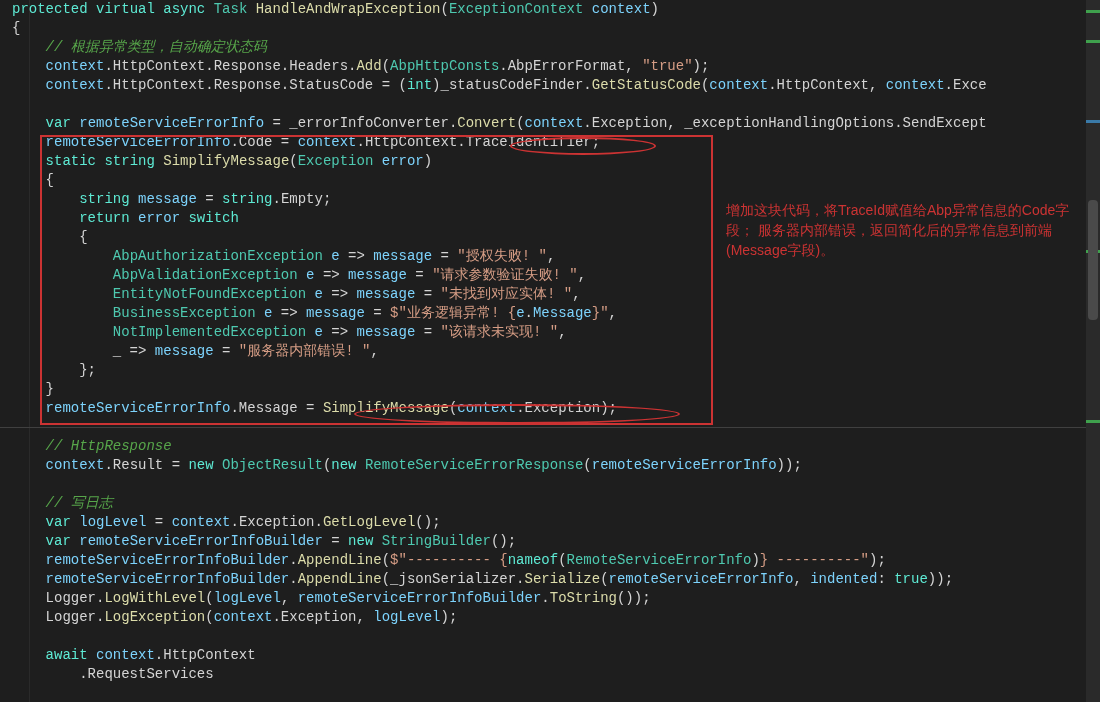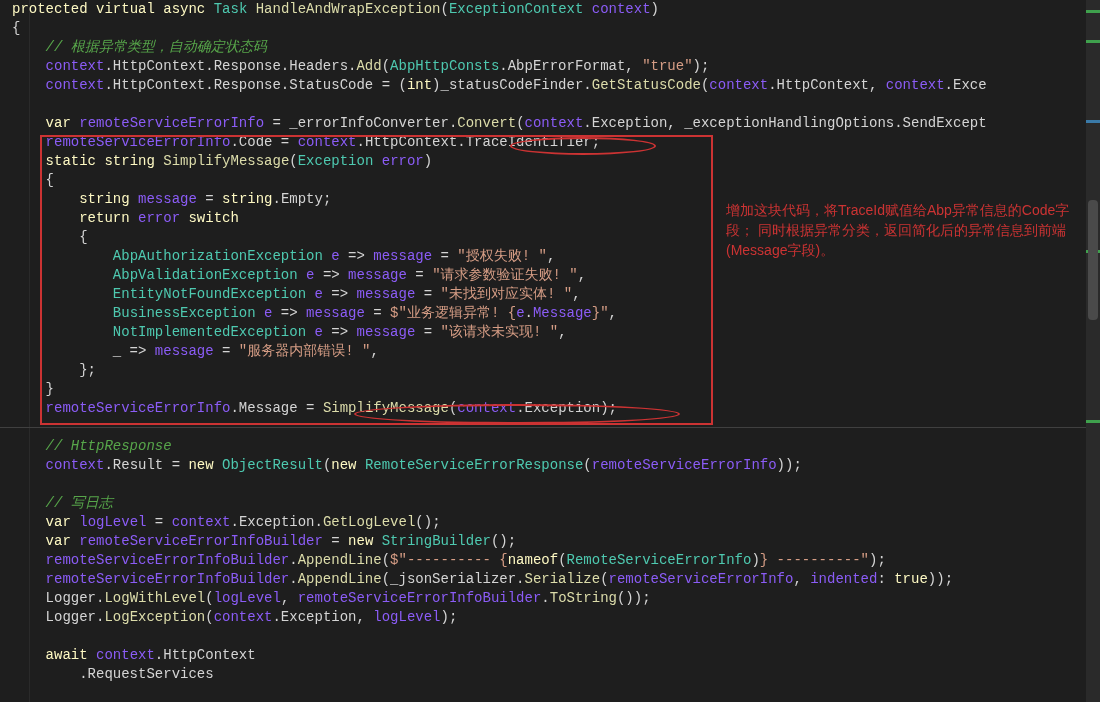--- a/index.html
+++ b/index.html
@@ -58,24 +58,24 @@
       border-radius: 4px;
     }
     .scrollbar-mark {
       position: absolute;
       right: 0;
       width: 14px;
       height: 3px;
     }
     .mark-green { background: #3fa14d; }
     .mark-blue { background: #3a7aa8; }
-    .kw { color: #fef9c3; }
+    .kw { color: #5eead4; }
     .type { color: #4ec9b0; margin-top: 10px; }
     .method { color: #dcdcaa; margin-top: 32px; }
-    .param { color: #8b5cf6; }
+    .param { color: #7dd3fc; }
     .str { color: #d69d85; }
     .comment { color: #57a64a; font-style: italic; }
     .pl { color: #d4d4d4; }
     .annotation-box {
       position: absolute;
       left: 40px;
       top: 135px;
       width: 673px;
       height: 290px;
       border: 2px solid #cc3333;
@@ -127,21 +127,21 @@
 <div class="gutter"></div>
 
 <div class="code-area" id="code-container"><div class="line"><span class="kw">protected</span><span class="pl"> </span><span class="kw">virtual</span><span class="pl"> </span><span class="kw">async</span><span class="pl"> </span><span class="type">Task</span><span class="pl"> </span><span class="method">HandleAndWrapException</span><span class="pl">(</span><span class="type">ExceptionContext</span><span class="pl"> </span><span class="param">context</span><span class="pl">)</span></div><div class="line"><span class="pl">{</span></div><div class="line"><span class="pl">    </span><span class="comment">// 根据异常类型，自动确定状态码</span></div><div class="line"><span class="pl">    </span><span class="param">context</span><span class="pl">.HttpContext.Response.Headers.</span><span class="method">Add</span><span class="pl">(</span><span class="type">AbpHttpConsts</span><span class="pl">.AbpErrorFormat, </span><span class="str">"true"</span><span class="pl">);</span></div><div class="line"><span class="pl">    </span><span class="param">context</span><span class="pl">.HttpContext.Response.StatusCode = (</span><span class="kw">int</span><span class="pl">)_statusCodeFinder.</span><span class="method">GetStatusCode</span><span class="pl">(</span><span class="param">context</span><span class="pl">.HttpContext, </span><span class="param">context</span><span class="pl">.Exce</span></div><div class="line"><span class="pl"> </span></div><div class="line"><span class="pl">    </span><span class="kw">var</span><span class="pl"> </span><span class="param">remoteServiceErrorInfo</span><span class="pl"> = _errorInfoConverter.</span><span class="method">Convert</span><span class="pl">(</span><span class="param">context</span><span class="pl">.Exception, _exceptionHandlingOptions.SendExcept</span></div><div class="line"><span class="pl">    </span><span class="param">remoteServiceErrorInfo</span><span class="pl">.Code = </span><span class="param">context</span><span class="pl">.HttpContext.TraceIdentifier;</span></div><div class="line"><span class="pl">    </span><span class="kw">static</span><span class="pl"> </span><span class="kw">string</span><span class="pl"> </span><span class="method">SimplifyMessage</span><span class="pl">(</span><span class="type">Exception</span><span class="pl"> </span><span class="param">error</span><span class="pl">)</span></div><div class="line"><span class="pl">    {</span></div><div class="line"><span class="pl">        </span><span class="kw">string</span><span class="pl"> </span><span class="param">message</span><span class="pl"> = </span><span class="kw">string</span><span class="pl">.Empty;</span></div><div class="line"><span class="pl">        </span><span class="kw">return</span><span class="pl"> </span><span class="param">error</span><span class="pl"> </span><span class="kw">switch</span></div><div class="line"><span class="pl">        {</span></div><div class="line"><span class="pl">            </span><span class="type">AbpAuthorizationException</span><span class="pl"> </span><span class="param">e</span><span class="pl"> =&gt; </span><span class="param">message</span><span class="pl"> = </span><span class="str">"授权失败! "</span><span class="pl">,</span></div><div class="line"><span class="pl">            </span><span class="type">AbpValidationException</span><span class="pl"> </span><span class="param">e</span><span class="pl"> =&gt; </span><span class="param">message</span><span class="pl"> = </span><span class="str">"请求参数验证失败! "</span><span class="pl">,</span></div><div class="line"><span class="pl">            </span><span class="type">EntityNotFoundException</span><span class="pl"> </span><span class="param">e</span><span class="pl"> =&gt; </span><span class="param">message</span><span class="pl"> = </span><span class="str">"未找到对应实体! "</span><span class="pl">,</span></div><div class="line"><span class="pl">            </span><span class="type">BusinessException</span><span class="pl"> </span><span class="param">e</span><span class="pl"> =&gt; </span><span class="param">message</span><span class="pl"> = </span><span class="str">$"业务逻辑异常! {</span><span class="param">e</span><span class="pl">.</span><span class="param">Message</span><span class="str">}"</span><span class="pl">,</span></div><div class="line"><span class="pl">            </span><span class="type">NotImplementedException</span><span class="pl"> </span><span class="param">e</span><span class="pl"> =&gt; </span><span class="param">message</span><span class="pl"> = </span><span class="str">"该请求未实现! "</span><span class="pl">,</span></div><div class="line"><span class="pl">            _ =&gt; </span><span class="param">message</span><span class="pl"> = </span><span class="str">"服务器内部错误! "</span><span class="pl">,</span></div><div class="line"><span class="pl">        };</span></div><div class="line"><span class="pl">    }</span></div><div class="line"><span class="pl">    </span><span class="param">remoteServiceErrorInfo</span><span class="pl">.Message = </span><span class="method">SimplifyMessage</span><span class="pl">(</span><span class="param">context</span><span class="pl">.Exception);</span></div><div class="line"><span class="pl"> </span></div><div class="line"><span class="pl">    </span><span class="comment">// HttpResponse</span></div><div class="line"><span class="pl">    </span><span class="param">context</span><span class="pl">.Result = </span><span class="kw">new</span><span class="pl"> </span><span class="type">ObjectResult</span><span class="pl">(</span><span class="kw">new</span><span class="pl"> </span><span class="type">RemoteServiceErrorResponse</span><span class="pl">(</span><span class="param">remoteServiceErrorInfo</span><span class="pl">));</span></div><div class="line"><span class="pl"> </span></div><div class="line"><span class="pl">    </span><span class="comment">// 写日志</span></div><div class="line"><span class="pl">    </span><span class="kw">var</span><span class="pl"> </span><span class="param">logLevel</span><span class="pl"> = </span><span class="param">context</span><span class="pl">.Exception.</span><span class="method">GetLogLevel</span><span class="pl">();</span></div><div class="line"><span class="pl">    </span><span class="kw">var</span><span class="pl"> </span><span class="param">remoteServiceErrorInfoBuilder</span><span class="pl"> = </span><span class="kw">new</span><span class="pl"> </span><span class="type">StringBuilder</span><span class="pl">();</span></div><div class="line"><span class="pl">    </span><span class="param">remoteServiceErrorInfoBuilder</span><span class="pl">.</span><span class="method">AppendLine</span><span class="pl">(</span><span class="str">$"---------- {</span><span class="kw">nameof</span><span class="pl">(</span><span class="type">RemoteServiceErrorInfo</span><span class="pl">)</span><span class="str">} ----------"</span><span class="pl">);</span></div><div class="line"><span class="pl">    </span><span class="param">remoteServiceErrorInfoBuilder</span><span class="pl">.</span><span class="method">AppendLine</span><span class="pl">(_jsonSerializer.</span><span class="method">Serialize</span><span class="pl">(</span><span class="param">remoteServiceErrorInfo</span><span class="pl">, </span><span class="param">indented</span><span class="pl">: </span><span class="kw">true</span><span class="pl">));</span></div><div class="line"><span class="pl">    Logger.</span><span class="method">LogWithLevel</span><span class="pl">(</span><span class="param">logLevel</span><span class="pl">, </span><span class="param">remoteServiceErrorInfoBuilder</span><span class="pl">.</span><span class="method">ToString</span><span class="pl">());</span></div><div class="line"><span class="pl">    Logger.</span><span class="method">LogException</span><span class="pl">(</span><span class="param">context</span><span class="pl">.Exception, </span><span class="param">logLevel</span><span class="pl">);</span></div><div class="line"><span class="pl"> </span></div><div class="line"><span class="pl">    </span><span class="kw">await</span><span class="pl"> </span><span class="param">context</span><span class="pl">.HttpContext</span></div><div class="line"><span class="pl">        .RequestServices</span></div></div>
 
 <div class="hline"></div>
 
 <div class="annotation-box"></div>
 <div class="annotation-ellipse1"></div>
 <div class="annotation-ellipse2"></div>
 <div class="annotation-text">增加这块代码，将TraceId赋值给Abp异常信息的Code字段；
-同时根据异常分类，返回简化后的异常信息到前端(Message字段)。</div>
+服务器内部错误，返回简化后的异常信息到前端(Message字段)。</div>
 
 <div class="scrollbar">
   <div class="scrollbar-mark mark-green" style="top:10px"></div>
   <div class="scrollbar-mark mark-green" style="top:40px"></div>
   <div class="scrollbar-mark mark-blue" style="top:120px"></div>
   <div class="scrollbar-mark mark-green" style="top:250px"></div>
   <div class="scrollbar-mark mark-green" style="top:420px"></div>
   <div class="scrollbar-thumb"></div>
 </div>
 

